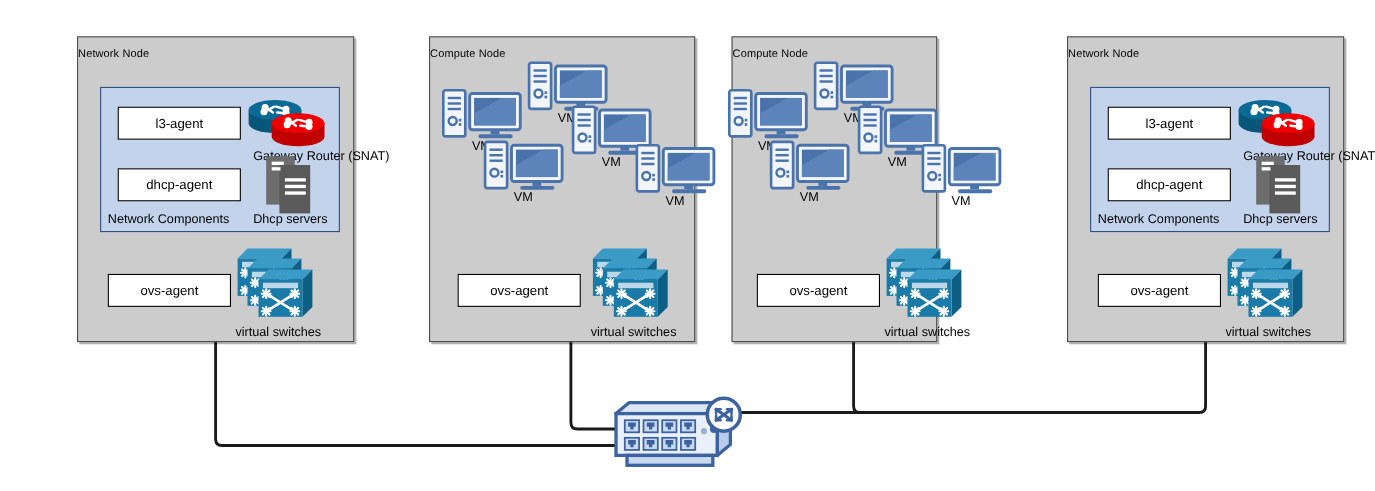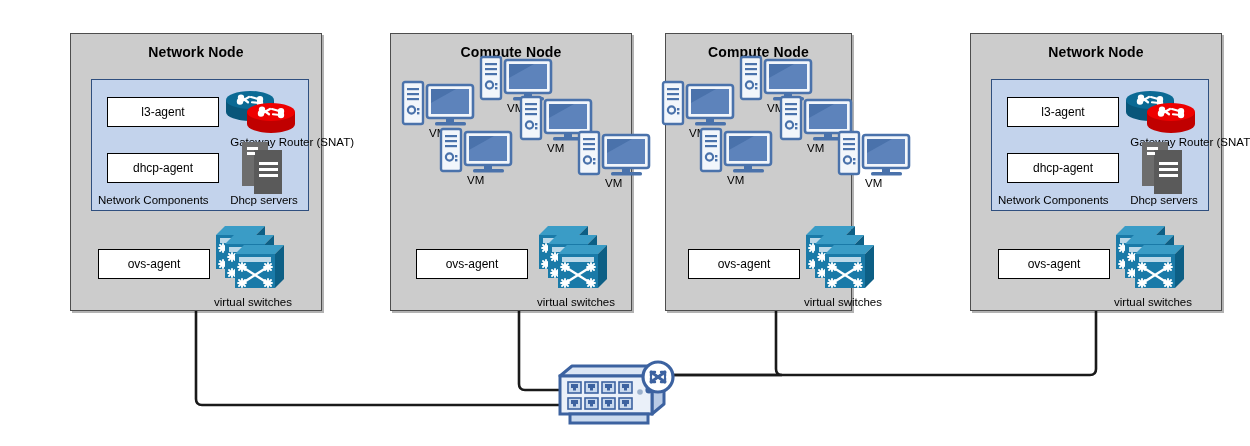--- a/index.html
+++ b/index.html
@@ -2,22 +2,22 @@
 <html><head>
 <meta charset="utf-8">
 <style>
   html,body{margin:0;padding:0;background:#ffffff;}
   body{width:1250px;height:446px;position:relative;overflow:hidden;
        font-family:"Liberation Sans","DejaVu Sans",sans-serif;}
   #stage{position:absolute;left:0;top:0;width:1250px;height:446px;}
 
   .node{position:absolute;background:#cccccc;border:1px solid #4d4d4d;
         box-sizing:border-box;box-shadow:2px 2px 0 rgba(0,0,0,.30);}
-  .node-title{position:absolute;left:0;right:0;top:10px;text-align:center;
-              font-size:14px;font-weight:bold;color:#000;letter-spacing:.1px;}
+  .node-title{position:absolute;left:0;right:0;top:10px;text-align:left;
+              font-size:10px;font-weight:normal;color:#000;letter-spacing:.1px;}
 
   .netcomp{position:absolute;background:#c3d3ec;border:1px solid #2f4f7f;
            box-sizing:border-box;}
   .netcomp-label{position:absolute;left:6px;bottom:4px;font-size:11.5px;
                  font-weight:normal;color:#000;white-space:nowrap;}
 
   .agentbox{position:absolute;background:#ffffff;border:1px solid #000;
             box-sizing:border-box;display:flex;align-items:center;
             justify-content:center;font-size:12px;color:#000;text-align:right;}
 

